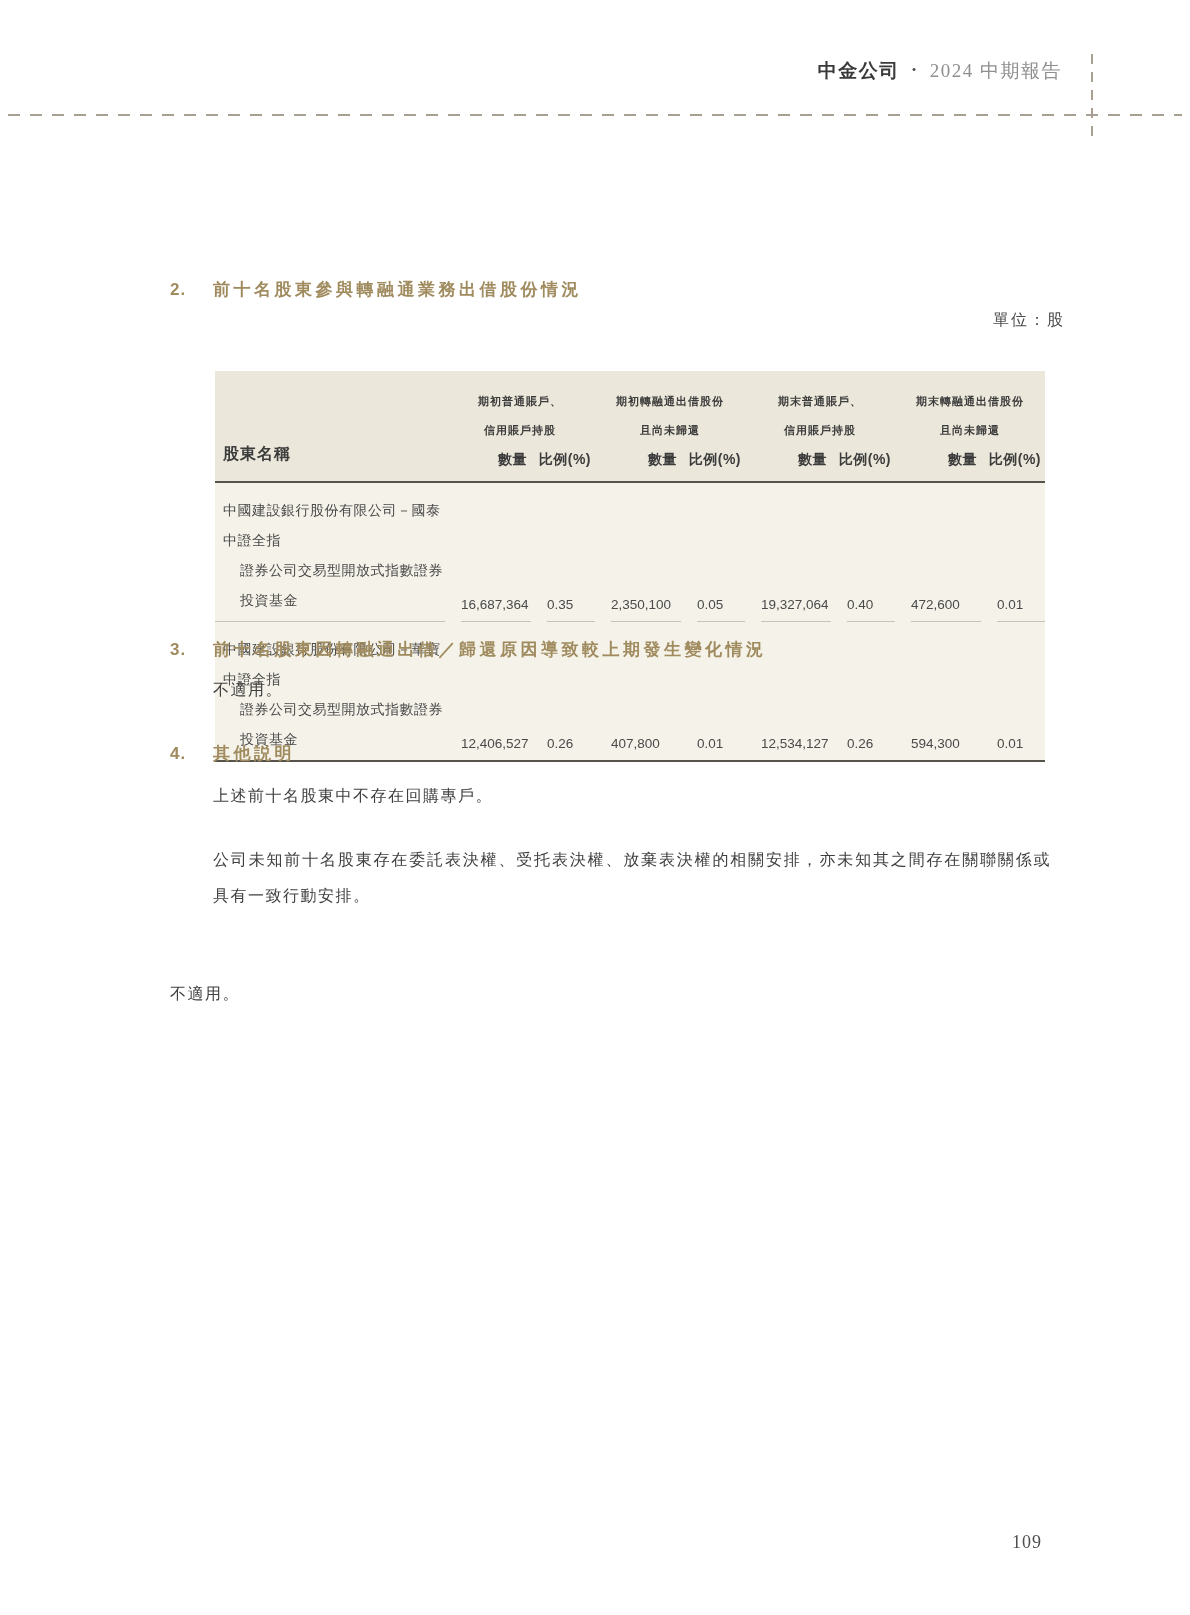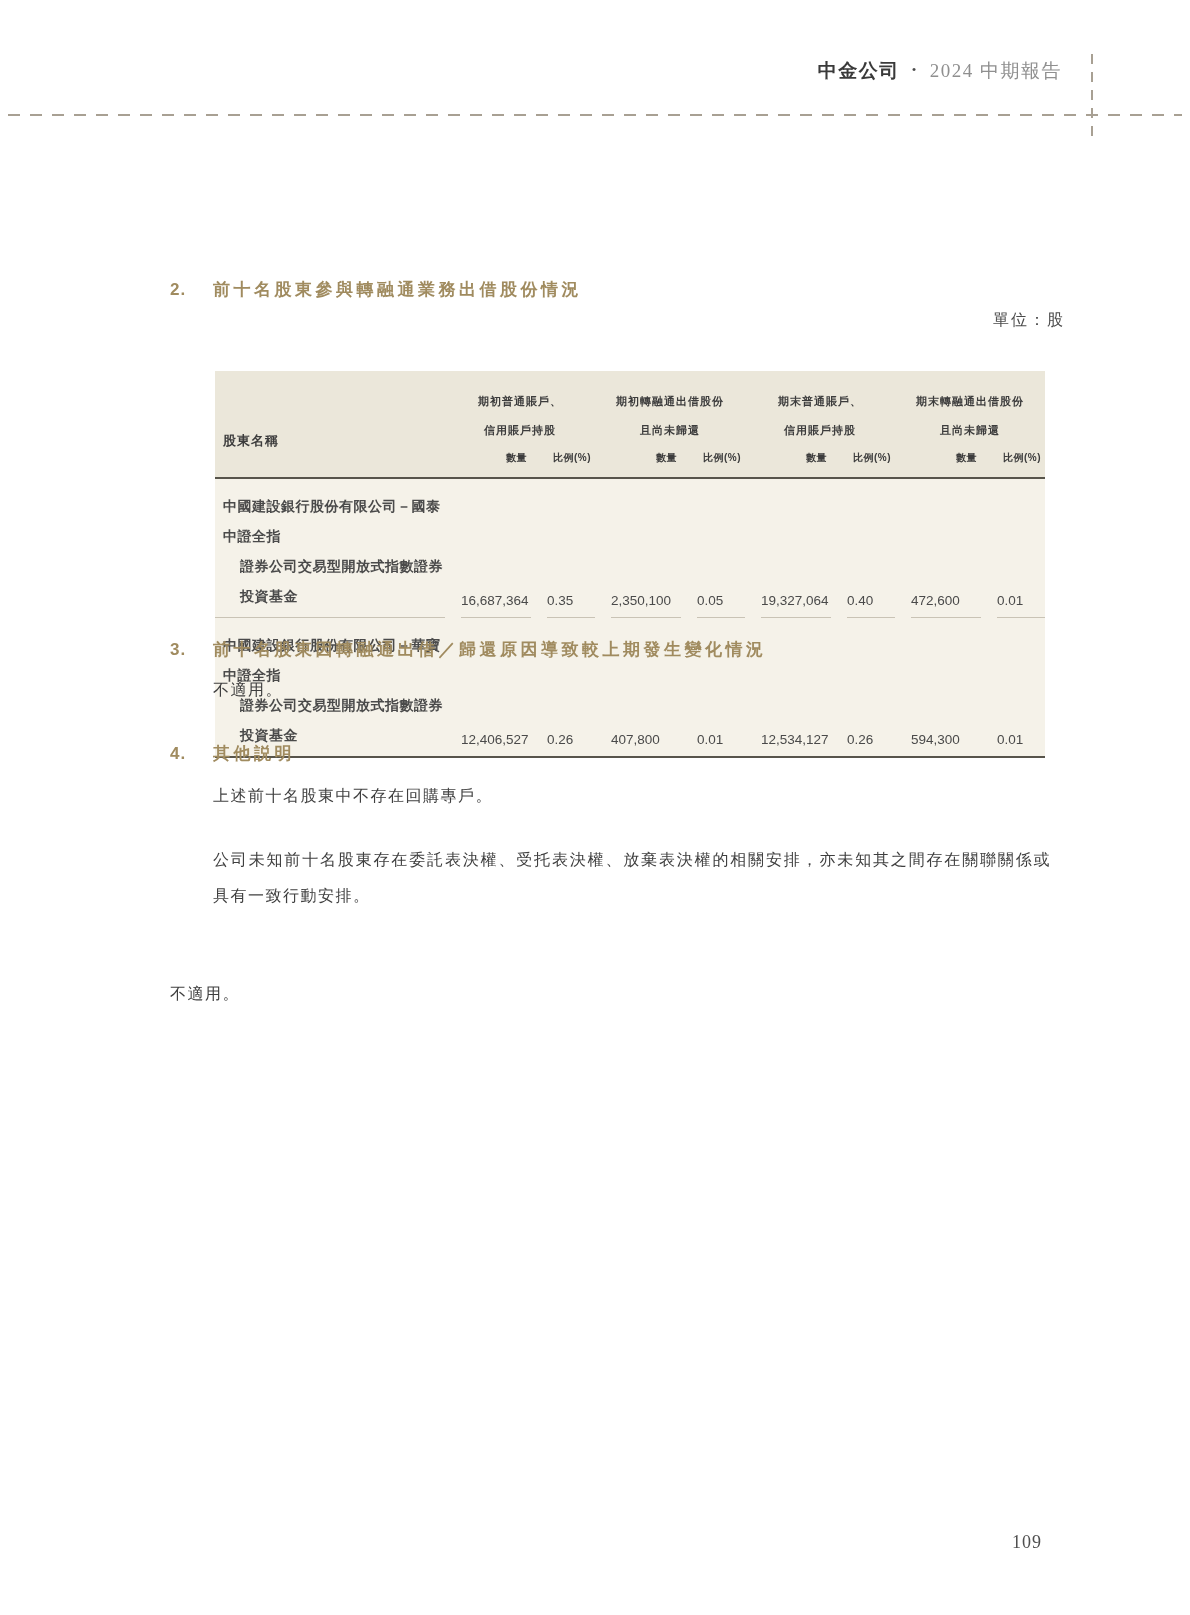--- a/index.html
+++ b/index.html
@@ -65,34 +65,34 @@
   }
   table.fin col.c-name { width:230px; }
   table.fin col.c-qty  { width:86px; }
   table.fin col.c-pct  { width:64px; }
 
   table.fin thead th { background:#ebe7da; font-weight:bold; color:#3c3c3c; }
   table.fin tbody td { background:#f5f2e9; color:#4a4a4a; }
 
   th.name-h {
     text-align:left; vertical-align:bottom;
-    padding:0 0 27px 8px; font-size:13px; letter-spacing:1px;
+    padding:0 0 16px 8px; font-size:16px; letter-spacing:1px;
     border-bottom:2px solid #57544b;
   }
   th.group-h {
     text-align:center; vertical-align:top;
     padding-top:16px; font-size:11px; letter-spacing:1px; line-height:29px;
   }
   th.sub-h {
     text-align:right; vertical-align:bottom;
-    padding:6px 4px 12px 0; font-size:10px; letter-spacing:0.5px;
+    padding:6px 4px 12px 0; font-size:14px; letter-spacing:0.5px;
     border-bottom:2px solid #57544b;
   }
 
-  td.name-c { text-align:left; vertical-align:bottom; font-size:14px; letter-spacing:0.5px;font-weight:bold; }
+  td.name-c { text-align:left; vertical-align:bottom; font-size:14px; letter-spacing:0.5px; }
   td.num-c  { vertical-align:bottom; font-size:13.5px; }
 
   .name-wrap { padding:12px 0 6px 8px; line-height:30px; border-bottom:1px solid #c9c3b5; }
   .name-wrap .l2 { padding-left:17px; }
   tr.r2 .name-wrap { border-bottom:none; }
 
   .num-wrap { padding:0 4px 9px 0; border-bottom:1px solid #c9c3b5; margin-left:16px; }
   tr.r2 .num-wrap { border-bottom:none;margin-top:46px; }
 
   tr.r2 td { border-bottom:2px solid #57544b; }

